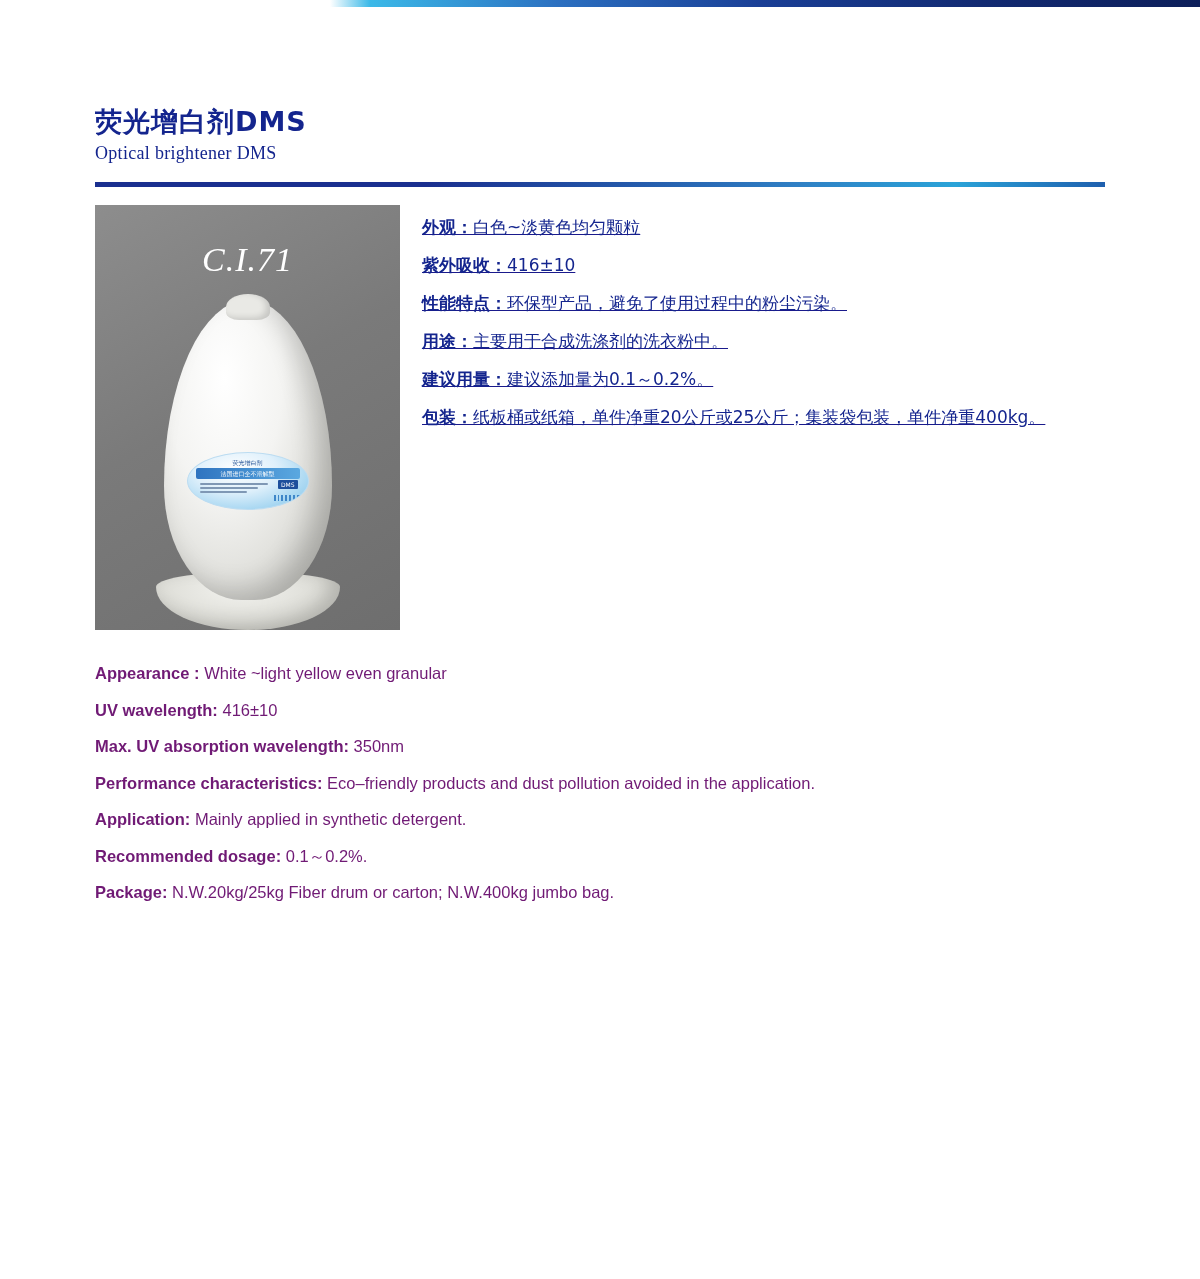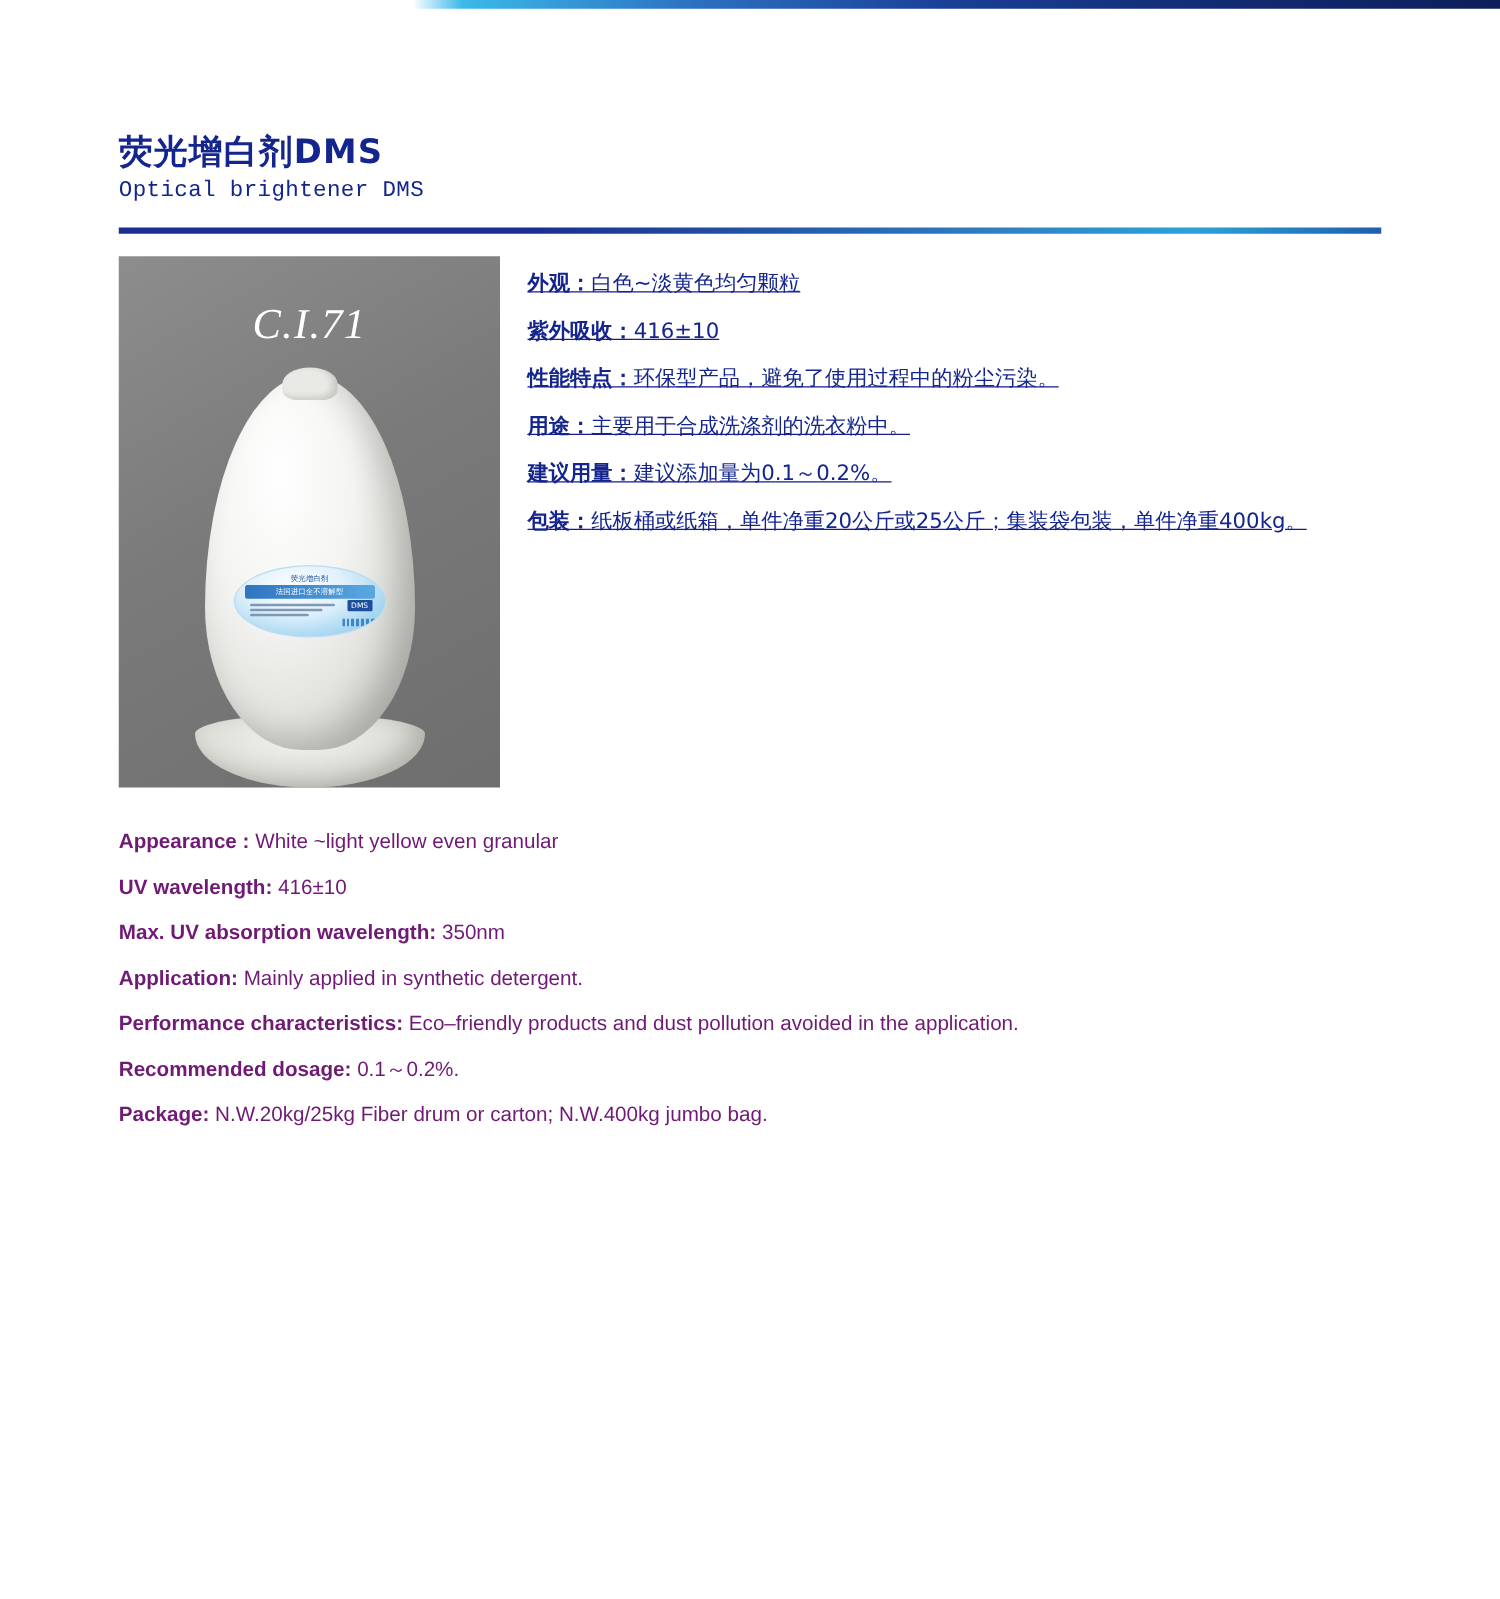--- a/index.html
+++ b/index.html
@@ -53,21 +53,21 @@
     letter-spacing: 1px;
     line-height: 1.25;
     margin: 0;
     font-family: "DejaVu Sans", "Liberation Sans", sans-serif;
   }
   .title-en {
     font-size: 18px;
     color: #14258e;
     margin: 4px 0 0 0;
     letter-spacing: 0.3px;
-    font-family: Liberation Mono, monospace;
+    font-family: Liberation Serif, serif;
   }
   .header-rule {
     position: absolute;
     left: 95px;
     top: 182px;
     width: 1010px;
     height: 5px;
     background: linear-gradient(to right,
       #1a2f8f 0px, #1a2f8f 330px,
       #2356a8 520px, #2f7fc4 700px,
@@ -322,28 +322,28 @@
     </div>
     <div class="row">
       <span class="k">UV wavelength:</span>
       <span class="v">416±10</span>
     </div>
     <div class="row">
       <span class="k">Max. UV absorption wavelength:</span>
       <span class="v">350nm</span>
     </div>
     <div class="row">
+      <span class="k">Performance characteristics:</span>
+      <span class="v">Eco–friendly products and dust pollution avoided in the application.</span>
+    </div>
+    <div class="row">
       <span class="k">Application:</span>
       <span class="v">Mainly applied in synthetic detergent.</span>
     </div>
     <div class="row">
-      <span class="k">Performance characteristics:</span>
-      <span class="v">Eco–friendly products and dust pollution avoided in the application.</span>
-    </div>
-    <div class="row">
       <span class="k">Recommended dosage:</span>
       <span class="v">0.1～0.2%.</span>
     </div>
     <div class="row">
       <span class="k">Package:</span>
       <span class="v">N.W.20kg/25kg Fiber drum or carton; N.W.400kg jumbo bag.</span>
     </div>
   </div>
 
 </div>

